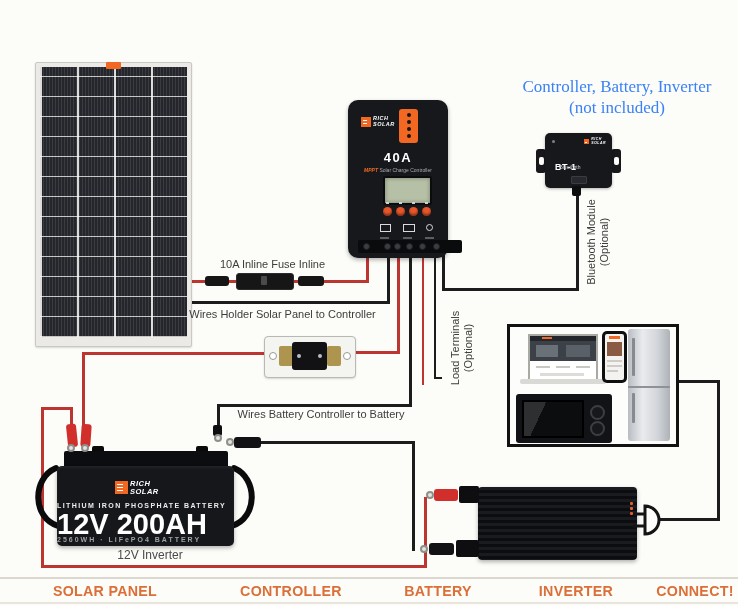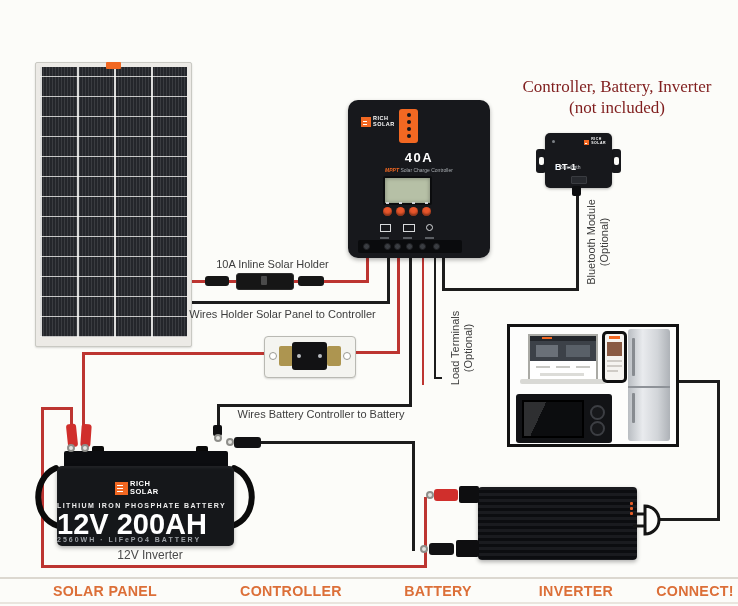--- a/index.html
+++ b/index.html
@@ -10,38 +10,38 @@
   .wb{position:absolute;background:#1c1c1c;}
   .wr{position:absolute;background:#bd3531;}
   .hw{height:3px;} .vw{width:3px;} .hw2{height:2px;} .vw2{width:2px;}
   
   .lbl{position:absolute;font-size:11px;color:#3d3d3d;text-align:center;line-height:13px;}
   .vlbl{position:absolute;font-size:11px;color:#3d3d3d;text-align:center;line-height:13px;transform:rotate(-90deg);}
   
   .title{position:absolute;left:235px;top:14px;width:300px;text-align:center;
          font-size:33px;font-weight:800;letter-spacing:1px;color:#141414;}
   .note{position:absolute;left:498px;top:76px;width:238px;text-align:center;
-        font-family:"Liberation Serif",serif;font-size:17px;line-height:21px;color:#7f1d1d;}
+        font-family:"Liberation Serif",serif;font-size:17px;line-height:21px;color:#3b82f6;}
   
   .panel{position:absolute;left:35px;top:62px;width:155px;height:283px;background:#eceae6;
          border:1px solid #c9c9c3;border-radius:2px;box-shadow:0 1px 2px rgba(0,0,0,.15);}
   .cells{position:absolute;left:4px;top:4px;right:4px;bottom:9px;background-color:#24262b;
          background-image:
            repeating-linear-gradient(90deg, rgba(255,255,255,.10) 0 1px, transparent 1px 3px),
            repeating-linear-gradient(0deg, rgba(250,250,248,.75) 0 1px, transparent 1px 20px),
            repeating-linear-gradient(90deg, rgba(250,250,248,.85) 0 2px, transparent 2px 37px);}
   .panel-logo{position:absolute;left:70px;top:-1px;width:15px;height:7px;background:#f26822;border-radius:1px;}
   
-  .rslogo{position:absolute;display:flex;align-items:flex-end;gap:2px;}
+  .rslogo{position:absolute;display:flex;align-items:center;gap:2px;font-style:italic;}
   .rslogo .sq{background:#f26822;position:relative;}
   .rslogo .sq:after{content:"";position:absolute;left:15%;top:25%;width:45%;height:50%;
          background:repeating-linear-gradient(0deg,#fff 0 1px,transparent 1px 3px);}
   .rslogo .tx{color:#fff;font-weight:bold;line-height:1;letter-spacing:.5px;}
   
-  .ctrl{position:absolute;left:348px;top:100px;width:142px;height:158px;background:#17181c;
+  .ctrl{position:absolute;left:348px;top:100px;width:100px;height:158px;background:#17181c;
         border-radius:10px;box-shadow:0 2px 4px rgba(0,0,0,.3);}
   .ctab{position:absolute;left:51px;top:9px;width:19px;height:34px;background:#f26822;border-radius:3px;}
   .ctab i{position:absolute;left:8px;width:4px;height:4px;border-radius:50%;background:#15161a;}
   .lcd{position:absolute;left:35px;top:76px;width:45px;height:25px;background:#b6c0a6;
        border:2px solid #0b0c0e;border-radius:2px;box-shadow:inset 0 0 4px rgba(0,0,0,.35);}
   .cbtn{position:absolute;top:107px;width:9px;height:9px;border-radius:50%;background:#e8562b;
         box-shadow:inset 0 -2px 2px rgba(0,0,0,.4);}
   .cmark{position:absolute;top:102px;width:3px;height:2px;background:#cfd2d6;}
   .cicon{position:absolute;top:124px;border:1px solid #d8dadc;}
   .cicon-bar{position:absolute;top:137px;width:9px;height:2px;background:#5a5d62;}
@@ -134,21 +134,21 @@
     <div class="cells"></div>
     <div class="panel-logo"></div>
   </div>
 
   <div class="mc4" style="left:205px;top:276px;width:24px;height:10px;"></div>
   <div class="mc4" style="left:236px;top:273px;width:56px;height:15px;border:1px solid #2c2c2c;">
     <div style="position:absolute;left:24px;top:2px;width:6px;height:9px;background:#4a4a4a;border-radius:1px;"></div>
   </div>
   <div class="mc4" style="left:298px;top:276px;width:26px;height:10px;"></div>
 
-  <div class="lbl" style="left:200px;top:258px;width:145px;">10A Inline Solar Holder</div>
+  <div class="lbl" style="left:200px;top:258px;width:145px;">10A Inline Fuse Inline</div>
   <div class="lbl" style="left:175px;top:308px;width:215px;">Wires Holder Solar Panel to Controller</div>
 
   <div class="ctrl">
     <div class="rslogo" style="left:13px;top:16px;">
       <div class="sq" style="width:10px;height:10px;"></div>
       <div class="tx" style="font-size:5.5px;">
         <div>RICH</div>
         <div>SOLAR</div>
       </div>
     </div>

